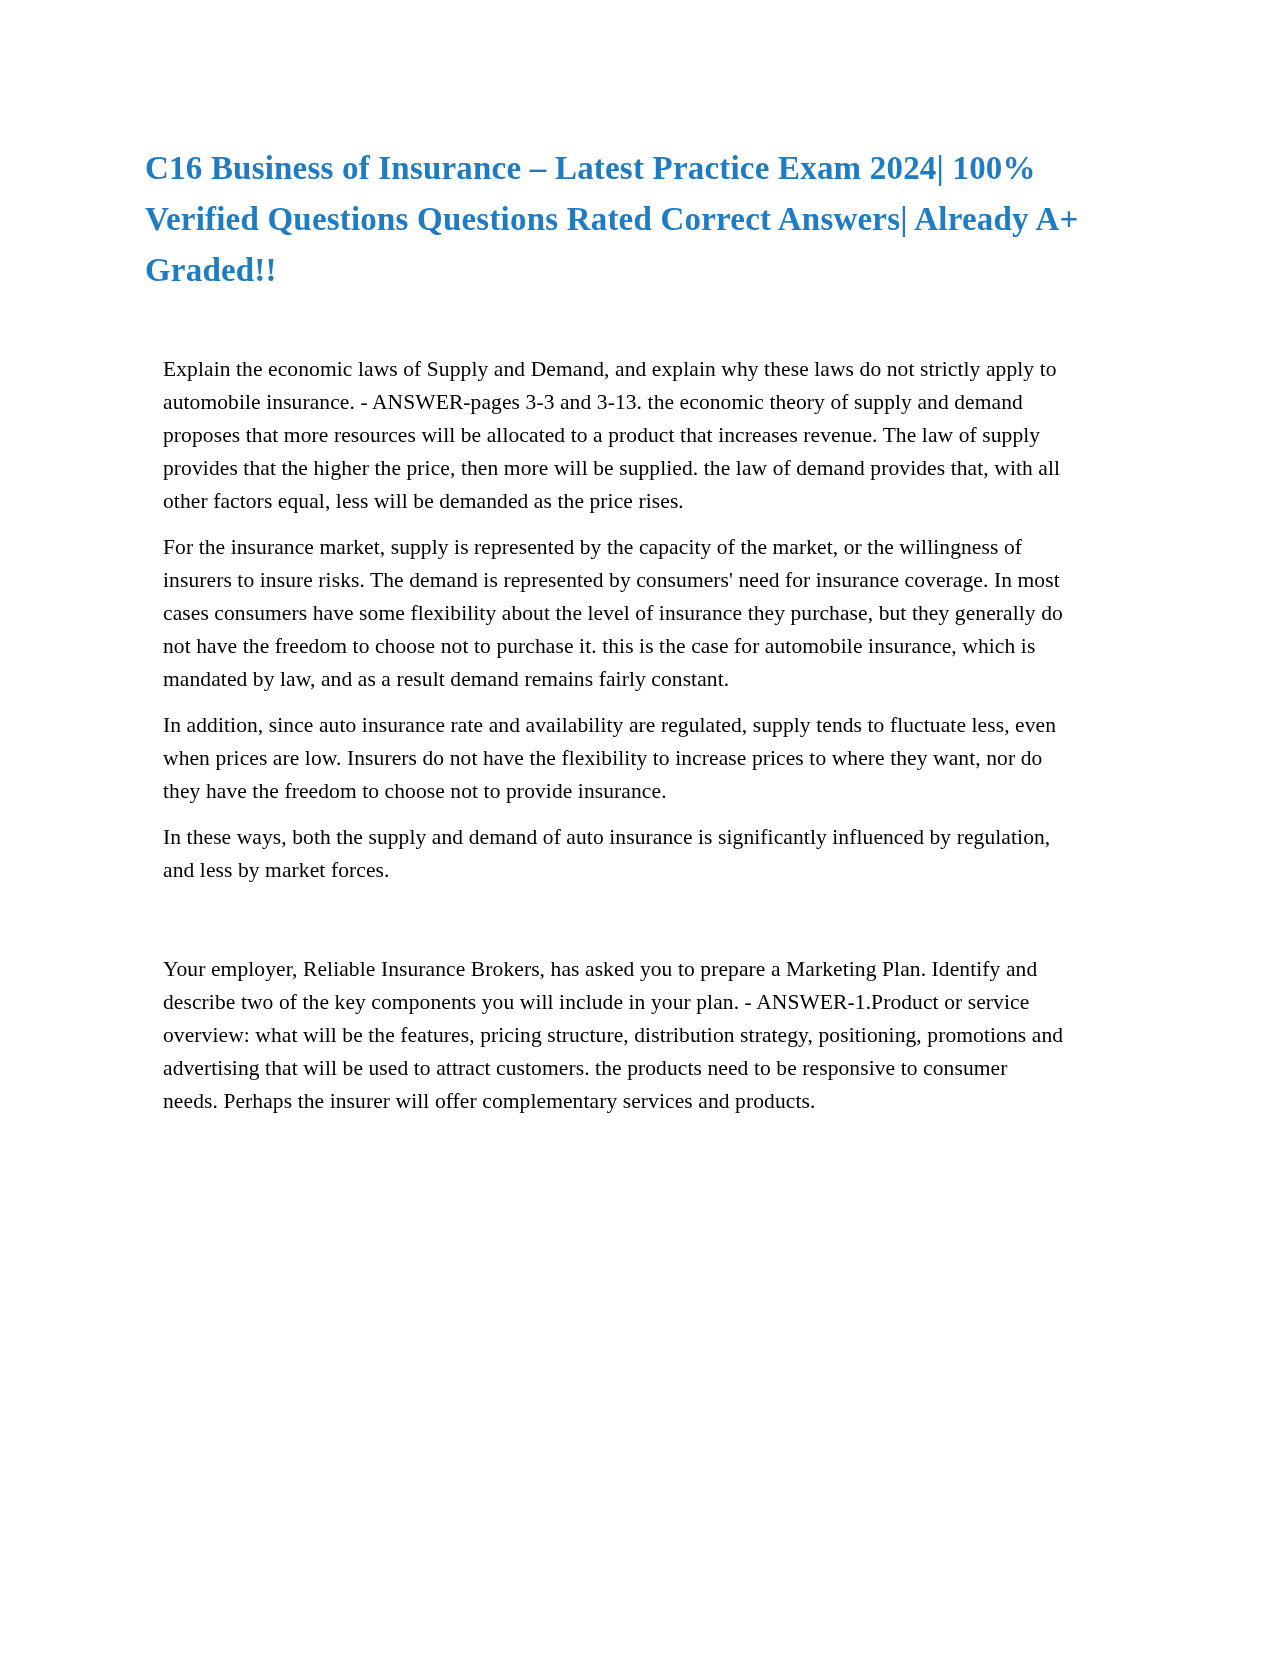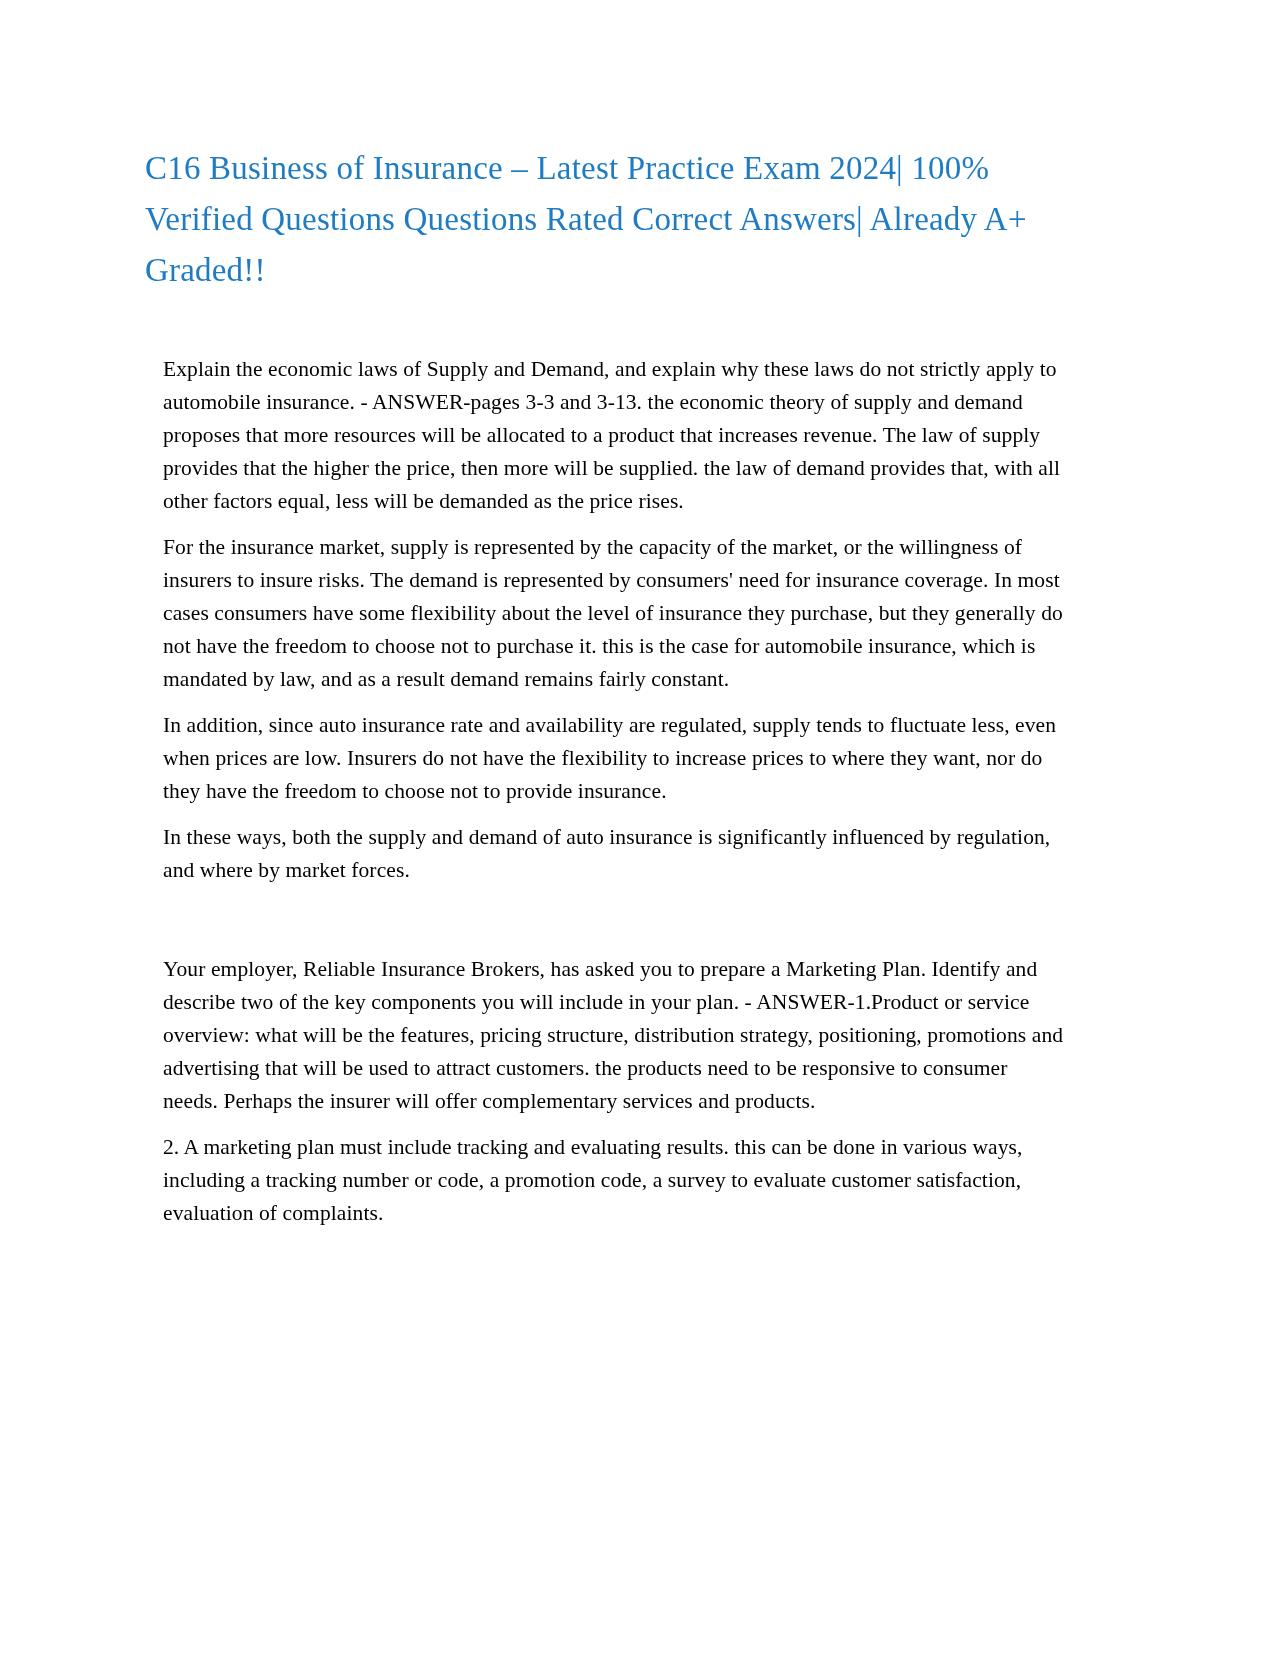--- a/index.html
+++ b/index.html
@@ -17,21 +17,21 @@
   }
   .page {
     box-sizing: border-box;
     width: 1280px;
     height: 1656px;
     padding: 143px 195px 0 145px;
     background: #ffffff;
   }
   .doc-title {
     font-size: 33px;
-    font-weight: 400;
+    font-weight: 700;
     line-height: 1.55;
     margin: 0 0 57px 0;
     letter-spacing: 0.2px;
   }
   .section {
     margin: 18px;
   }
   .section p {
     font-size: 21.5px;
     line-height: 33px;
@@ -46,21 +46,20 @@
 <body>
 
 <div class="page">
 
   <h1 class="doc-title" style="color: rgb(31, 124, 194);">C16 Business of Insurance – Latest Practice Exam 2024| 100% Verified Questions Questions Rated Correct Answers| Already A+ Graded!!</h1>
 
   <div class="section">
     <p>Explain the economic laws of Supply and Demand, and explain why these laws do not strictly apply to automobile insurance. - ANSWER-pages 3-3 and 3-13. the economic theory of supply and demand proposes that more resources will be allocated to a product that increases revenue. The law of supply provides that the higher the price, then more will be supplied. the law of demand provides that, with all other factors equal, less will be demanded as the price rises.</p>
     <p>For the insurance market, supply is represented by the capacity of the market, or the willingness of insurers to insure risks. The demand is represented by consumers' need for insurance coverage. In most cases consumers have some flexibility about the level of insurance they purchase, but they generally do not have the freedom to choose not to purchase it. this is the case for automobile insurance, which is mandated by law, and as a result demand remains fairly constant.</p>
     <p>In addition, since auto insurance rate and availability are regulated, supply tends to fluctuate less, even when prices are low. Insurers do not have the flexibility to increase prices to where they want, nor do they have the freedom to choose not to provide insurance.</p>
-    <p>In these ways, both the supply and demand of auto insurance is significantly influenced by regulation, and where by market forces.</p>
+    <p>In these ways, both the supply and demand of auto insurance is significantly influenced by regulation, and less by market forces.</p>
   </div>
 
   <div class="section section-gap">
     <p>Your employer, Reliable Insurance Brokers, has asked you to prepare a Marketing Plan. Identify and describe two of the key components you will include in your plan. - ANSWER-1.Product or service overview: what will be the features, pricing structure, distribution strategy, positioning, promotions and advertising that will be used to attract customers. the products need to be responsive to consumer needs. Perhaps the insurer will offer complementary services and products.</p>
-    <p>2. A marketing plan must include tracking and evaluating results. this can be done in various ways, including a tracking number or code, a promotion code, a survey to evaluate customer satisfaction, evaluation of complaints.</p>
   </div>
 
 </div>
 
 </body></html>

